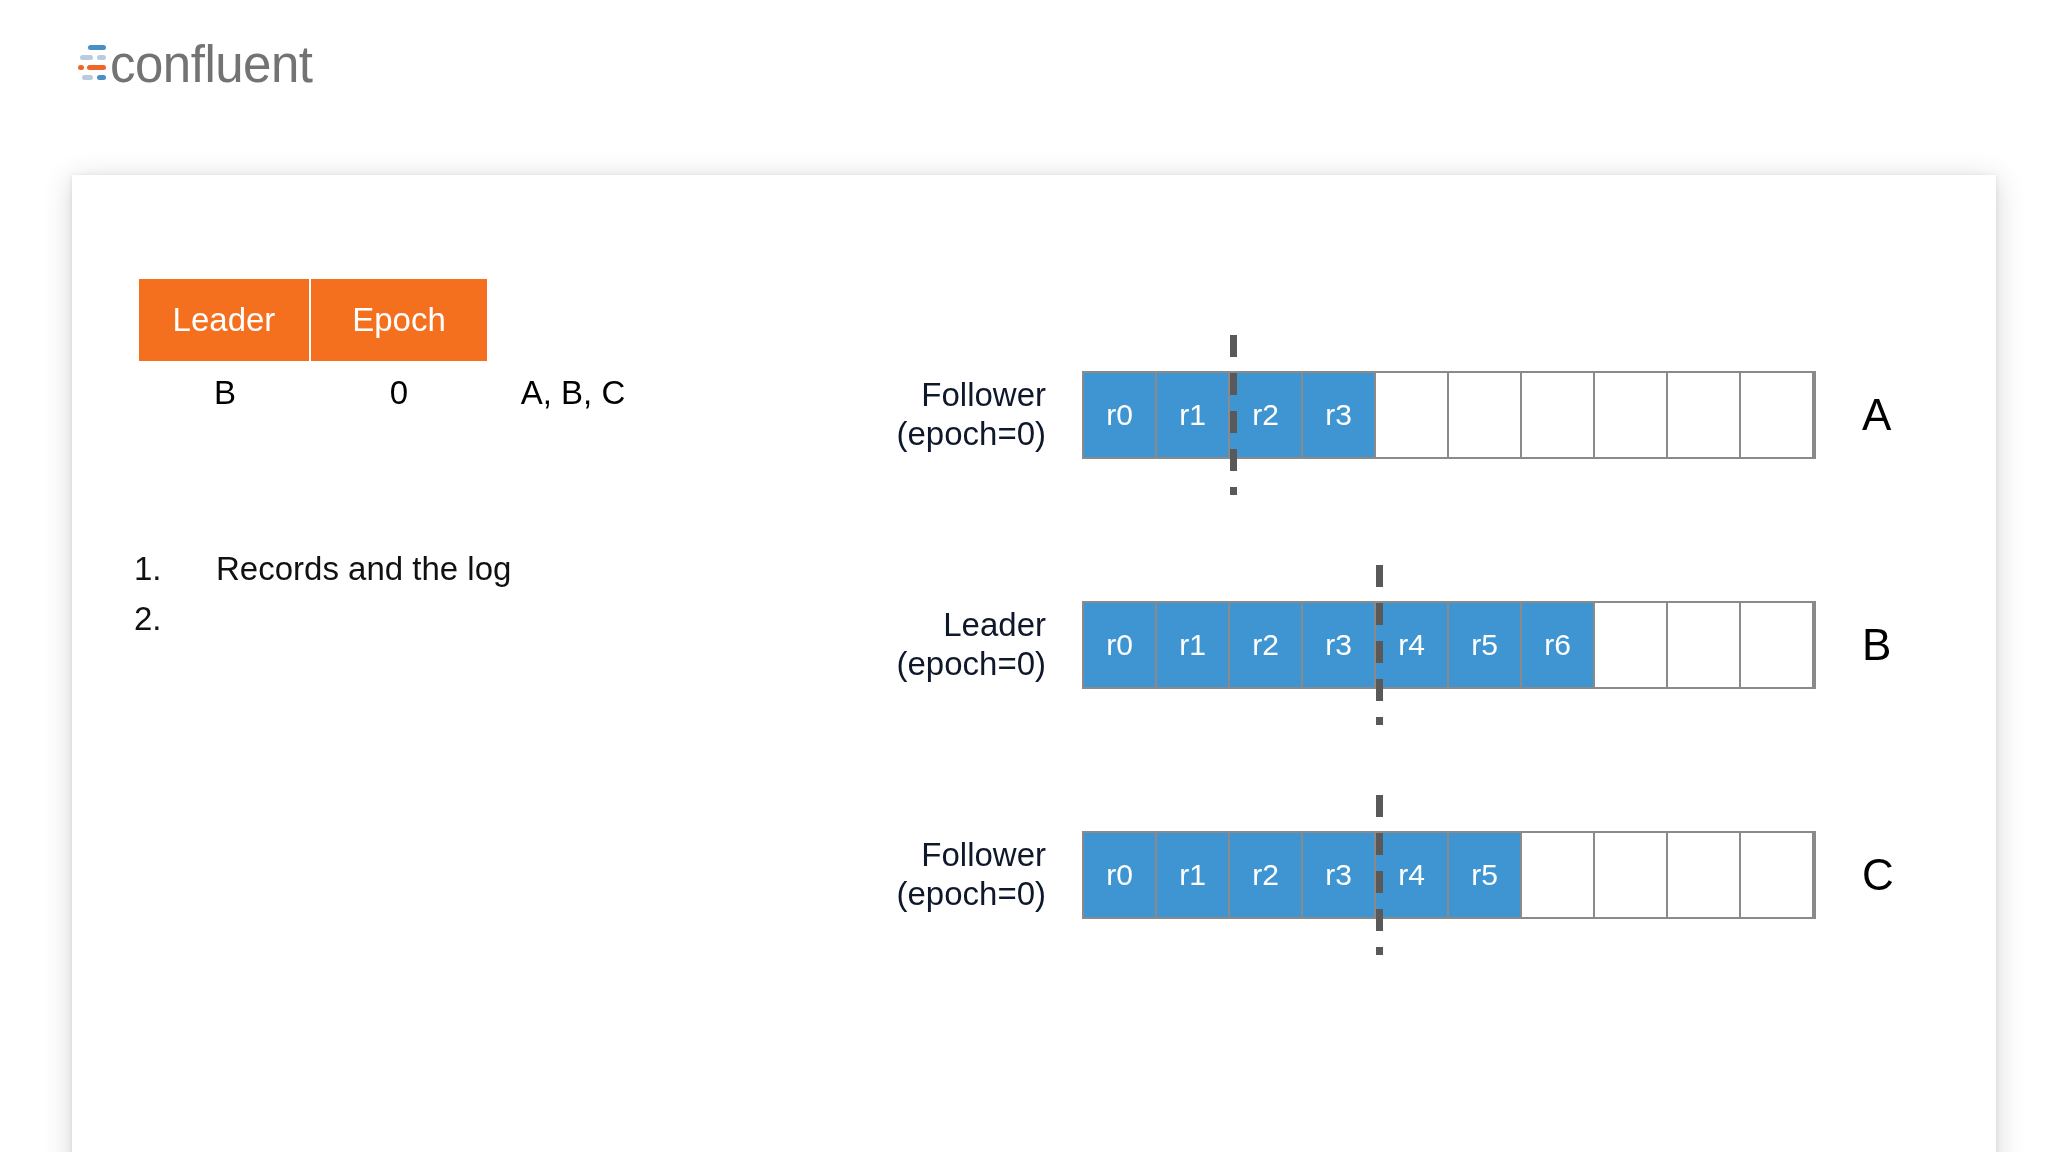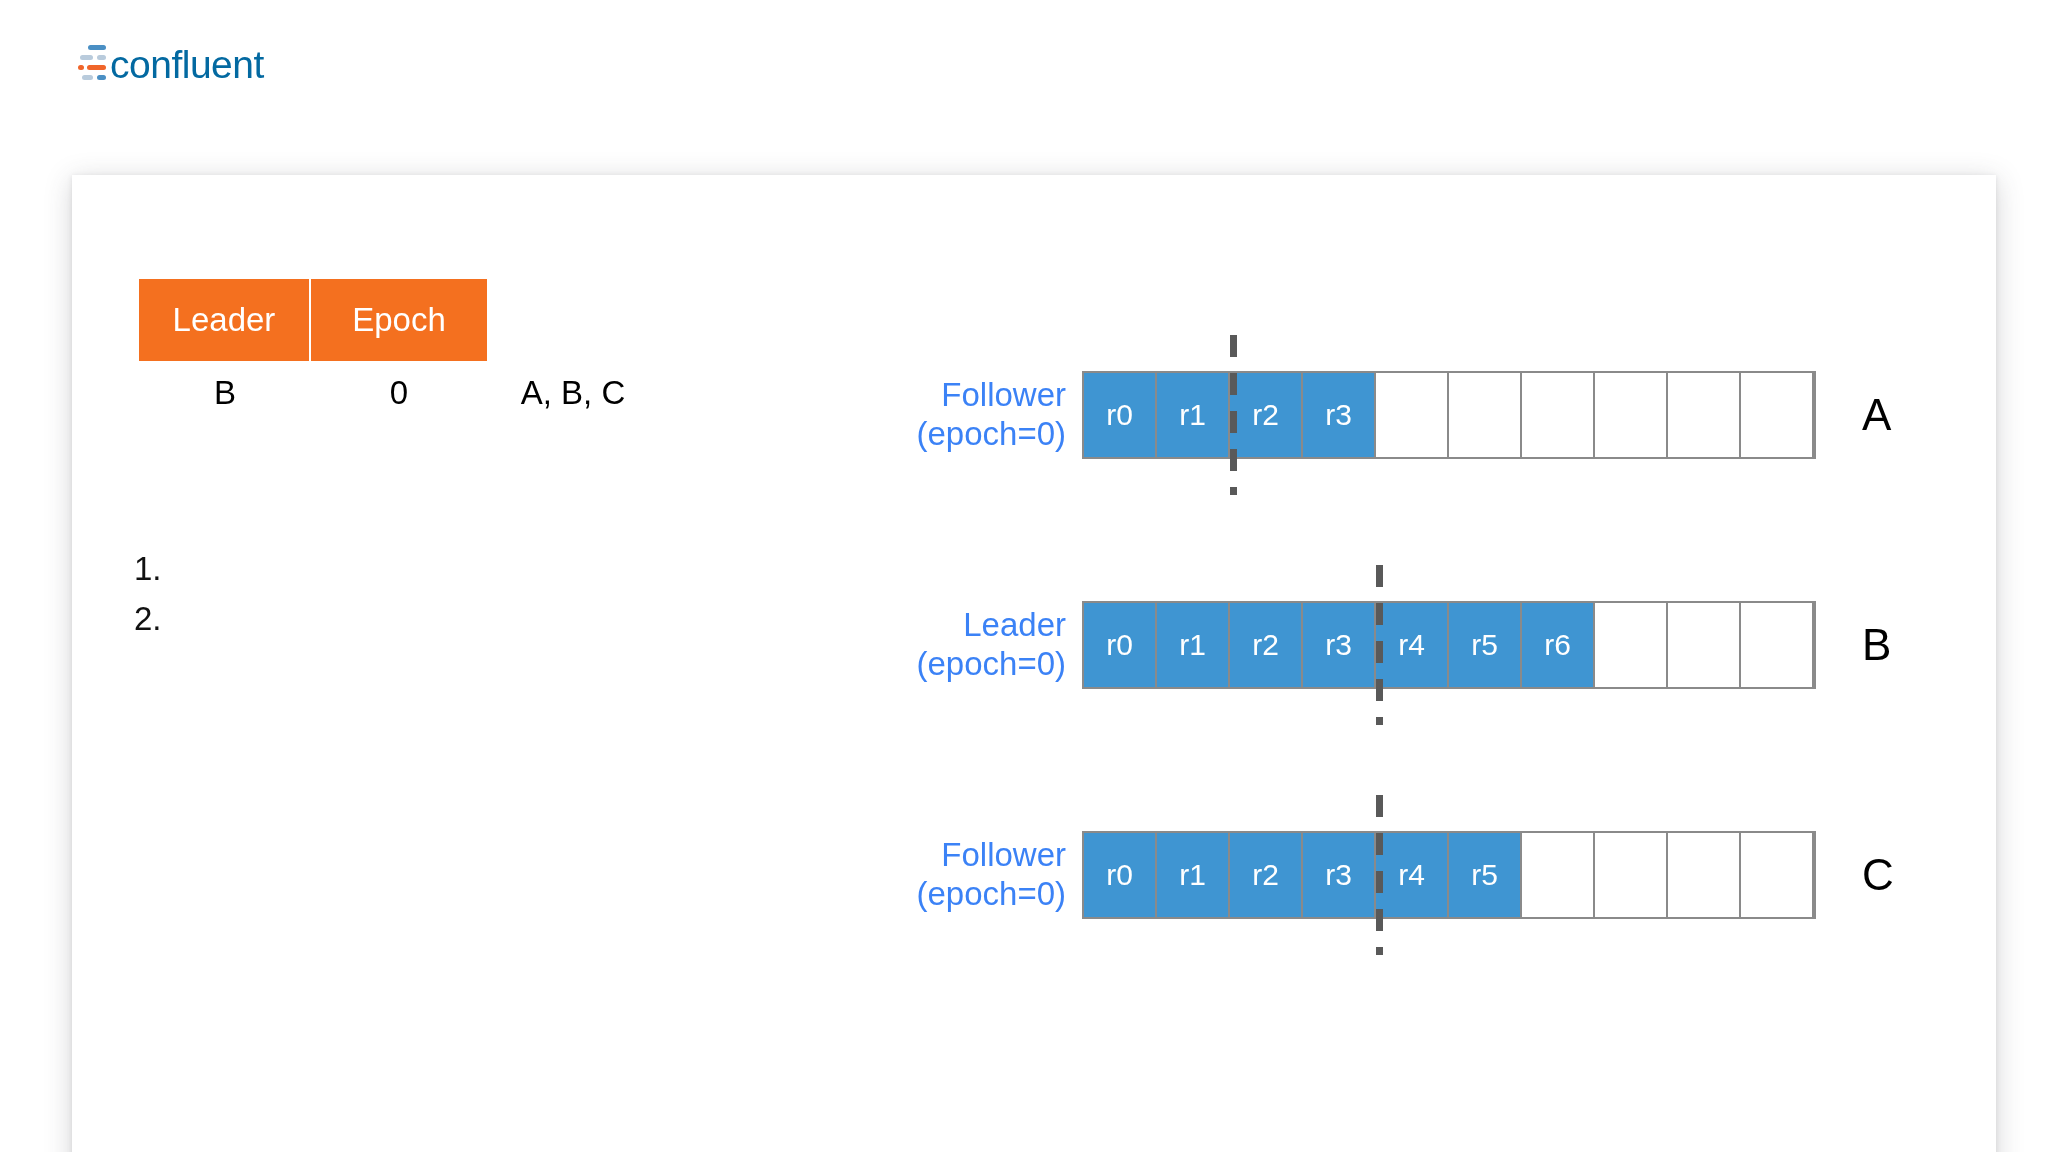--- a/index.html
+++ b/index.html
@@ -32,23 +32,23 @@
     margin-right: 2px;
     flex: none;
   }
   .logo-mark i {
     position: absolute;
     display: block;
     height: 5px;
     border-radius: 2.5px;
   }
   .logo-wordmark {
-    font-size: 39px;
+    font-size: 51px;
     letter-spacing: -0.5px;
-    color: #0369a1;
+    color: #737373;
     font-family: "Liberation Sans", sans-serif;
     font-weight: 400;
     line-height: 1;
   }
 
   
   .slide-card {
     position: absolute;
     left: 72px;
     top: 175px;
@@ -128,23 +128,23 @@
     align-items: center;
     height: 120px;
     margin-bottom: 110px;
   }
   .log-row:last-child { margin-bottom: 0; }
 
   .role-label {
     width: 250px;
     flex: none;
     text-align: right;
-    padding-right: 16px;
-    font-size: 33px;
-    color: #3b82f6;
+    padding-right: 36px;
+    font-size: 33px;
+    color: #0f172a;
     line-height: 1.17;
     box-sizing: border-box;
   }
 
   .log-strip {
     display: flex;
     position: relative;
     border: 2px solid #8a8a8a;
     box-sizing: content-box;
     background: #0f172a;
@@ -209,20 +209,21 @@
 
   <div class="state-values">
     <div class="state-td col-leader">B</div>
     <div class="state-td col-epoch">0</div>
     <div class="state-td col-isr">A, B, C</div>
   </div>
 
   <div class="bullet-list">
     <div class="bullet-row">
       <span class="bullet-num">1.</span>
+      <span class="bullet-text">Records and the log</span>
     </div>
     <div class="bullet-row">
       <span class="bullet-num">2.</span>
     </div>
   </div>
 
   <div class="logs">
 
     <div class="log-row">
       <div class="role-label">

